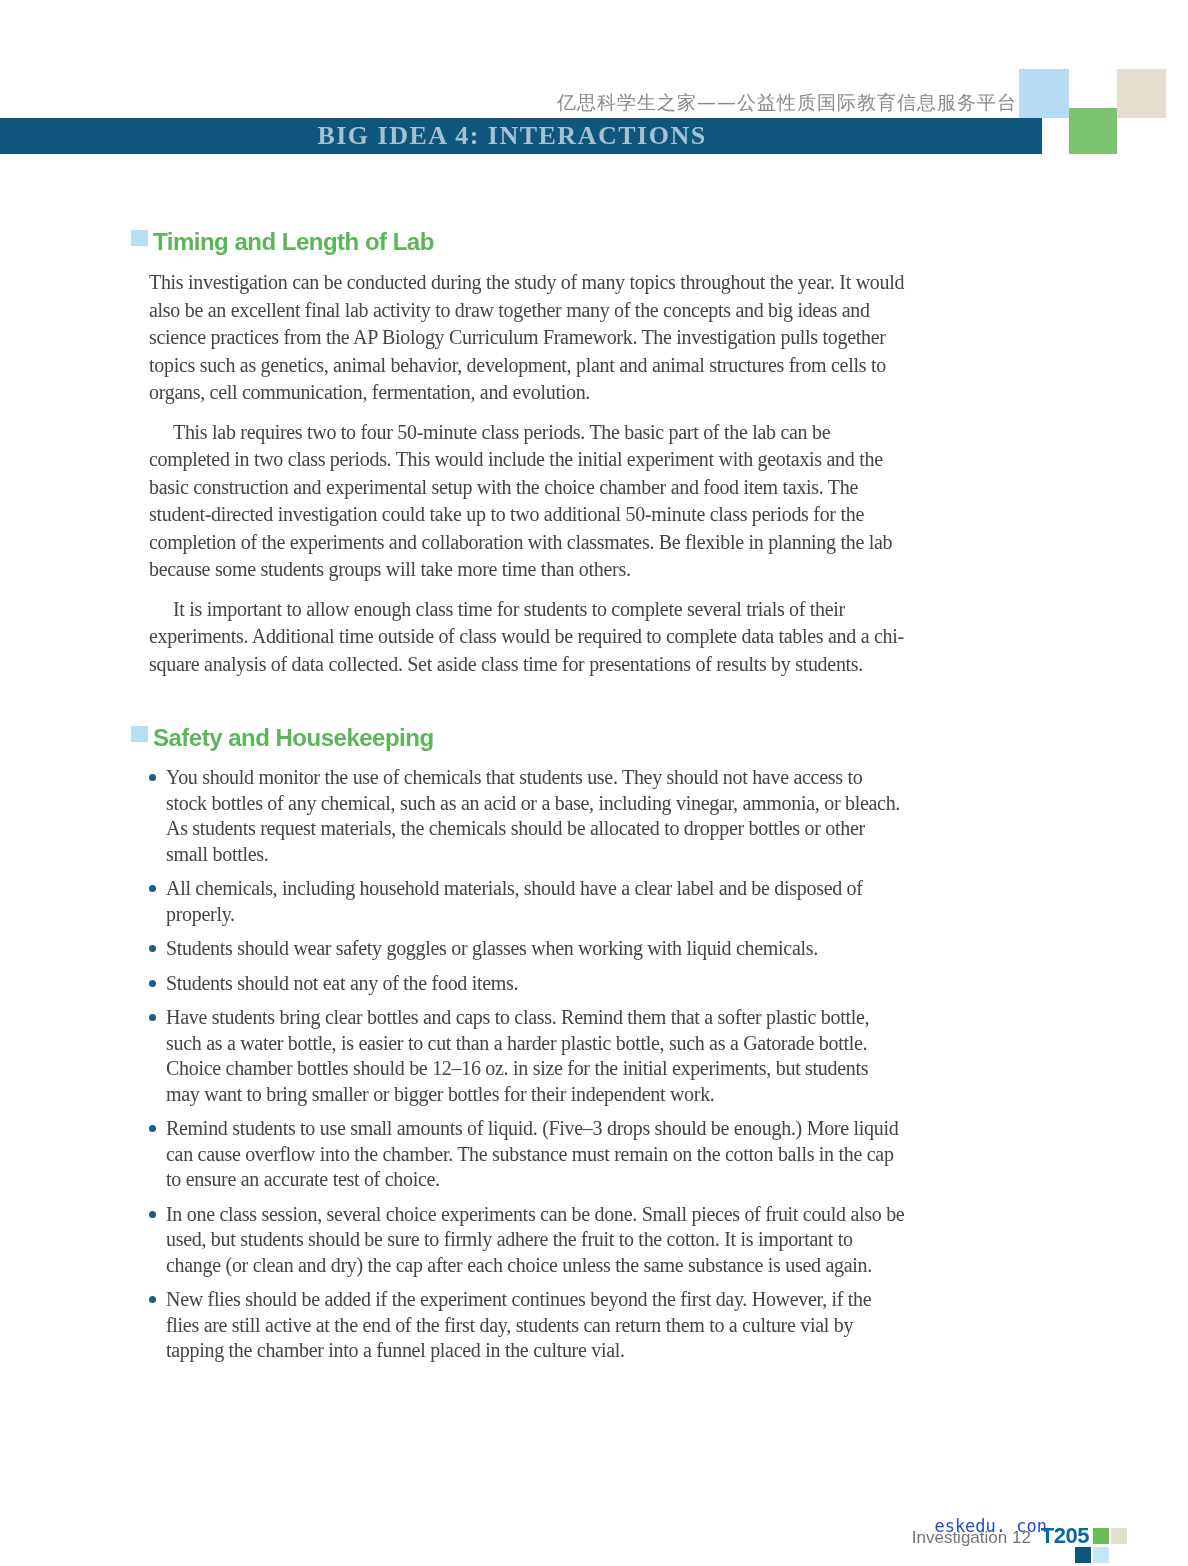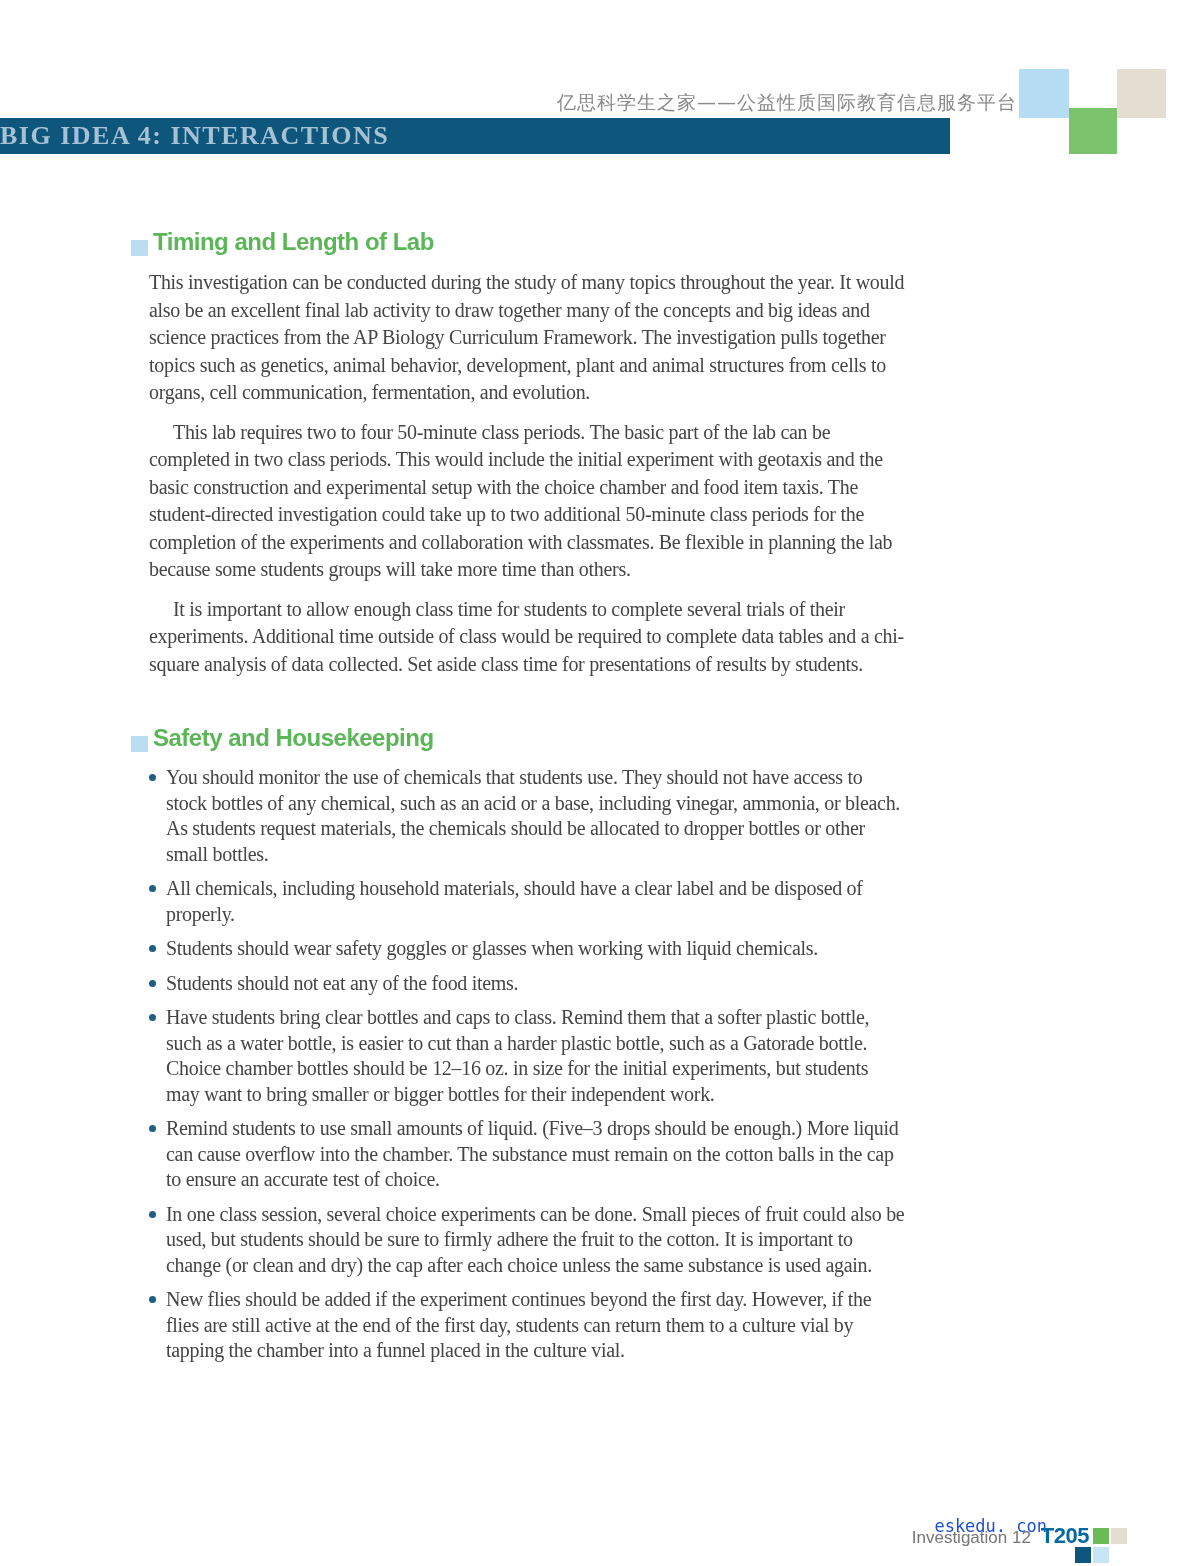--- a/index.html
+++ b/index.html
@@ -21,26 +21,26 @@
     font-family: "DejaVu Sans", sans-serif;
     font-size: 19px;
     color: #8a8a8a;
     letter-spacing: 1px;
     white-space: nowrap;
   }
   .banner {
     position: absolute;
     top: 78px;
     left: 0;
-    width: 950px;
+    width: 1042px;
     height: 36px;
     background: #0f567d;
     display: flex;
     align-items: center;
-    justify-content: flex-start;
+    justify-content: center;
     padding-right: 18px;
     box-sizing: border-box;
   }
   .banner-title {
     font-family: "Liberation Serif", serif;
     font-weight: bold;
     font-size: 26px;
     letter-spacing: 1.5px;
     color: #a6c0d4;
     white-space: nowrap;
@@ -53,21 +53,21 @@
   
   .content {
     position: absolute;
     top: 190px;
     left: 149px;
     width: 757px;
     color: #454545;
   }
   .section-heading {
     display: flex;
-    align-items: flex-end;
+    align-items: flex-start;
     margin-left: -18px;
     margin-bottom: 13px;
   }
   .heading-square {
     width: 17px;
     height: 16px;
     background: #b9def2;
     margin-right: 5px;
     flex: 0 0 auto;
   }

